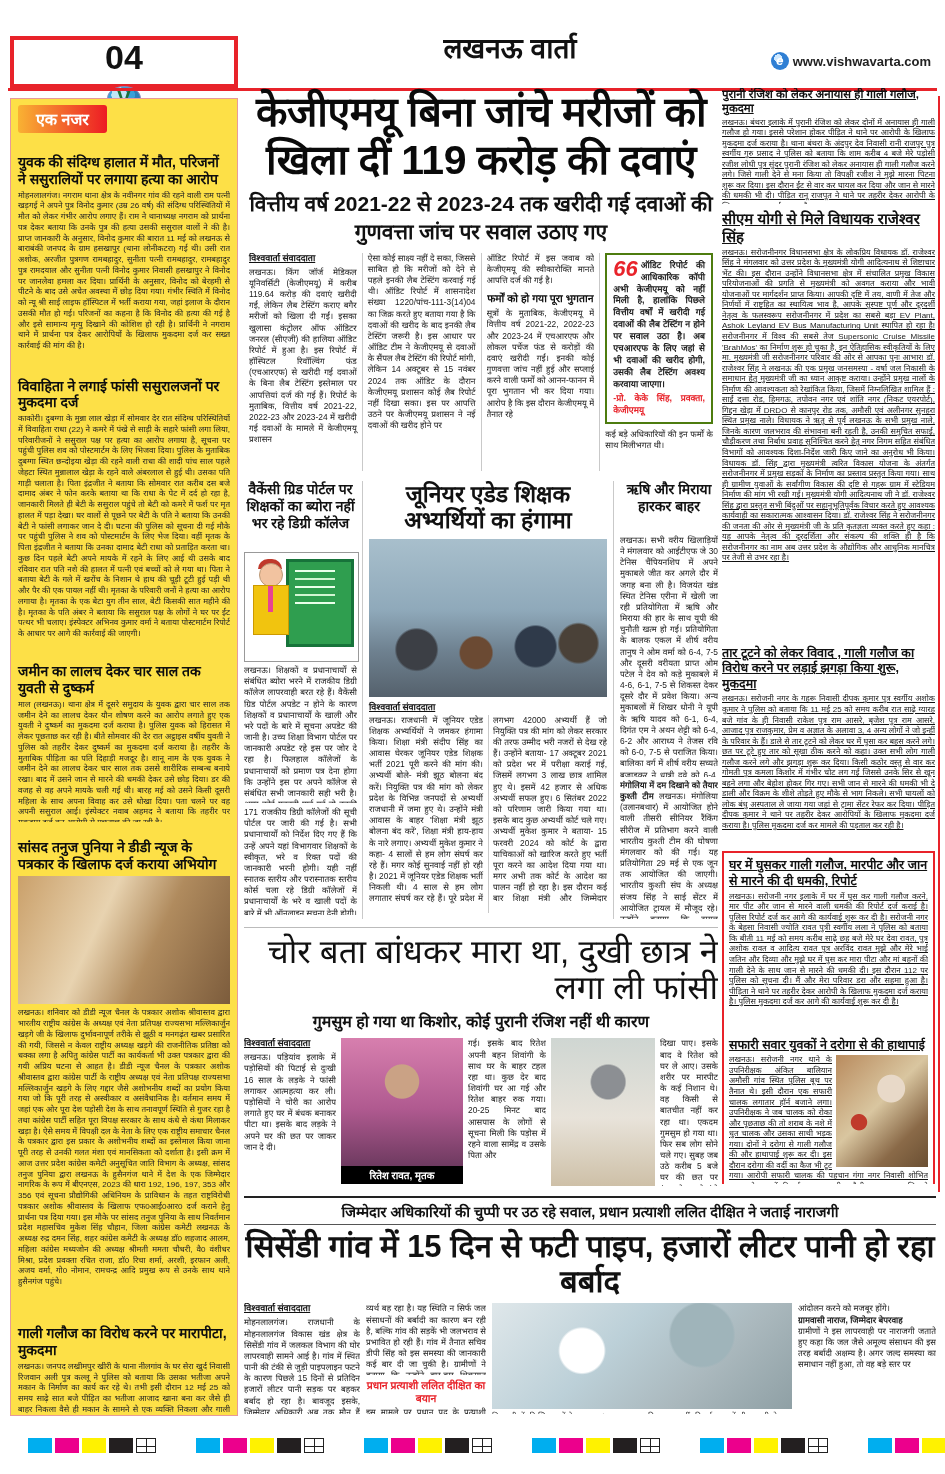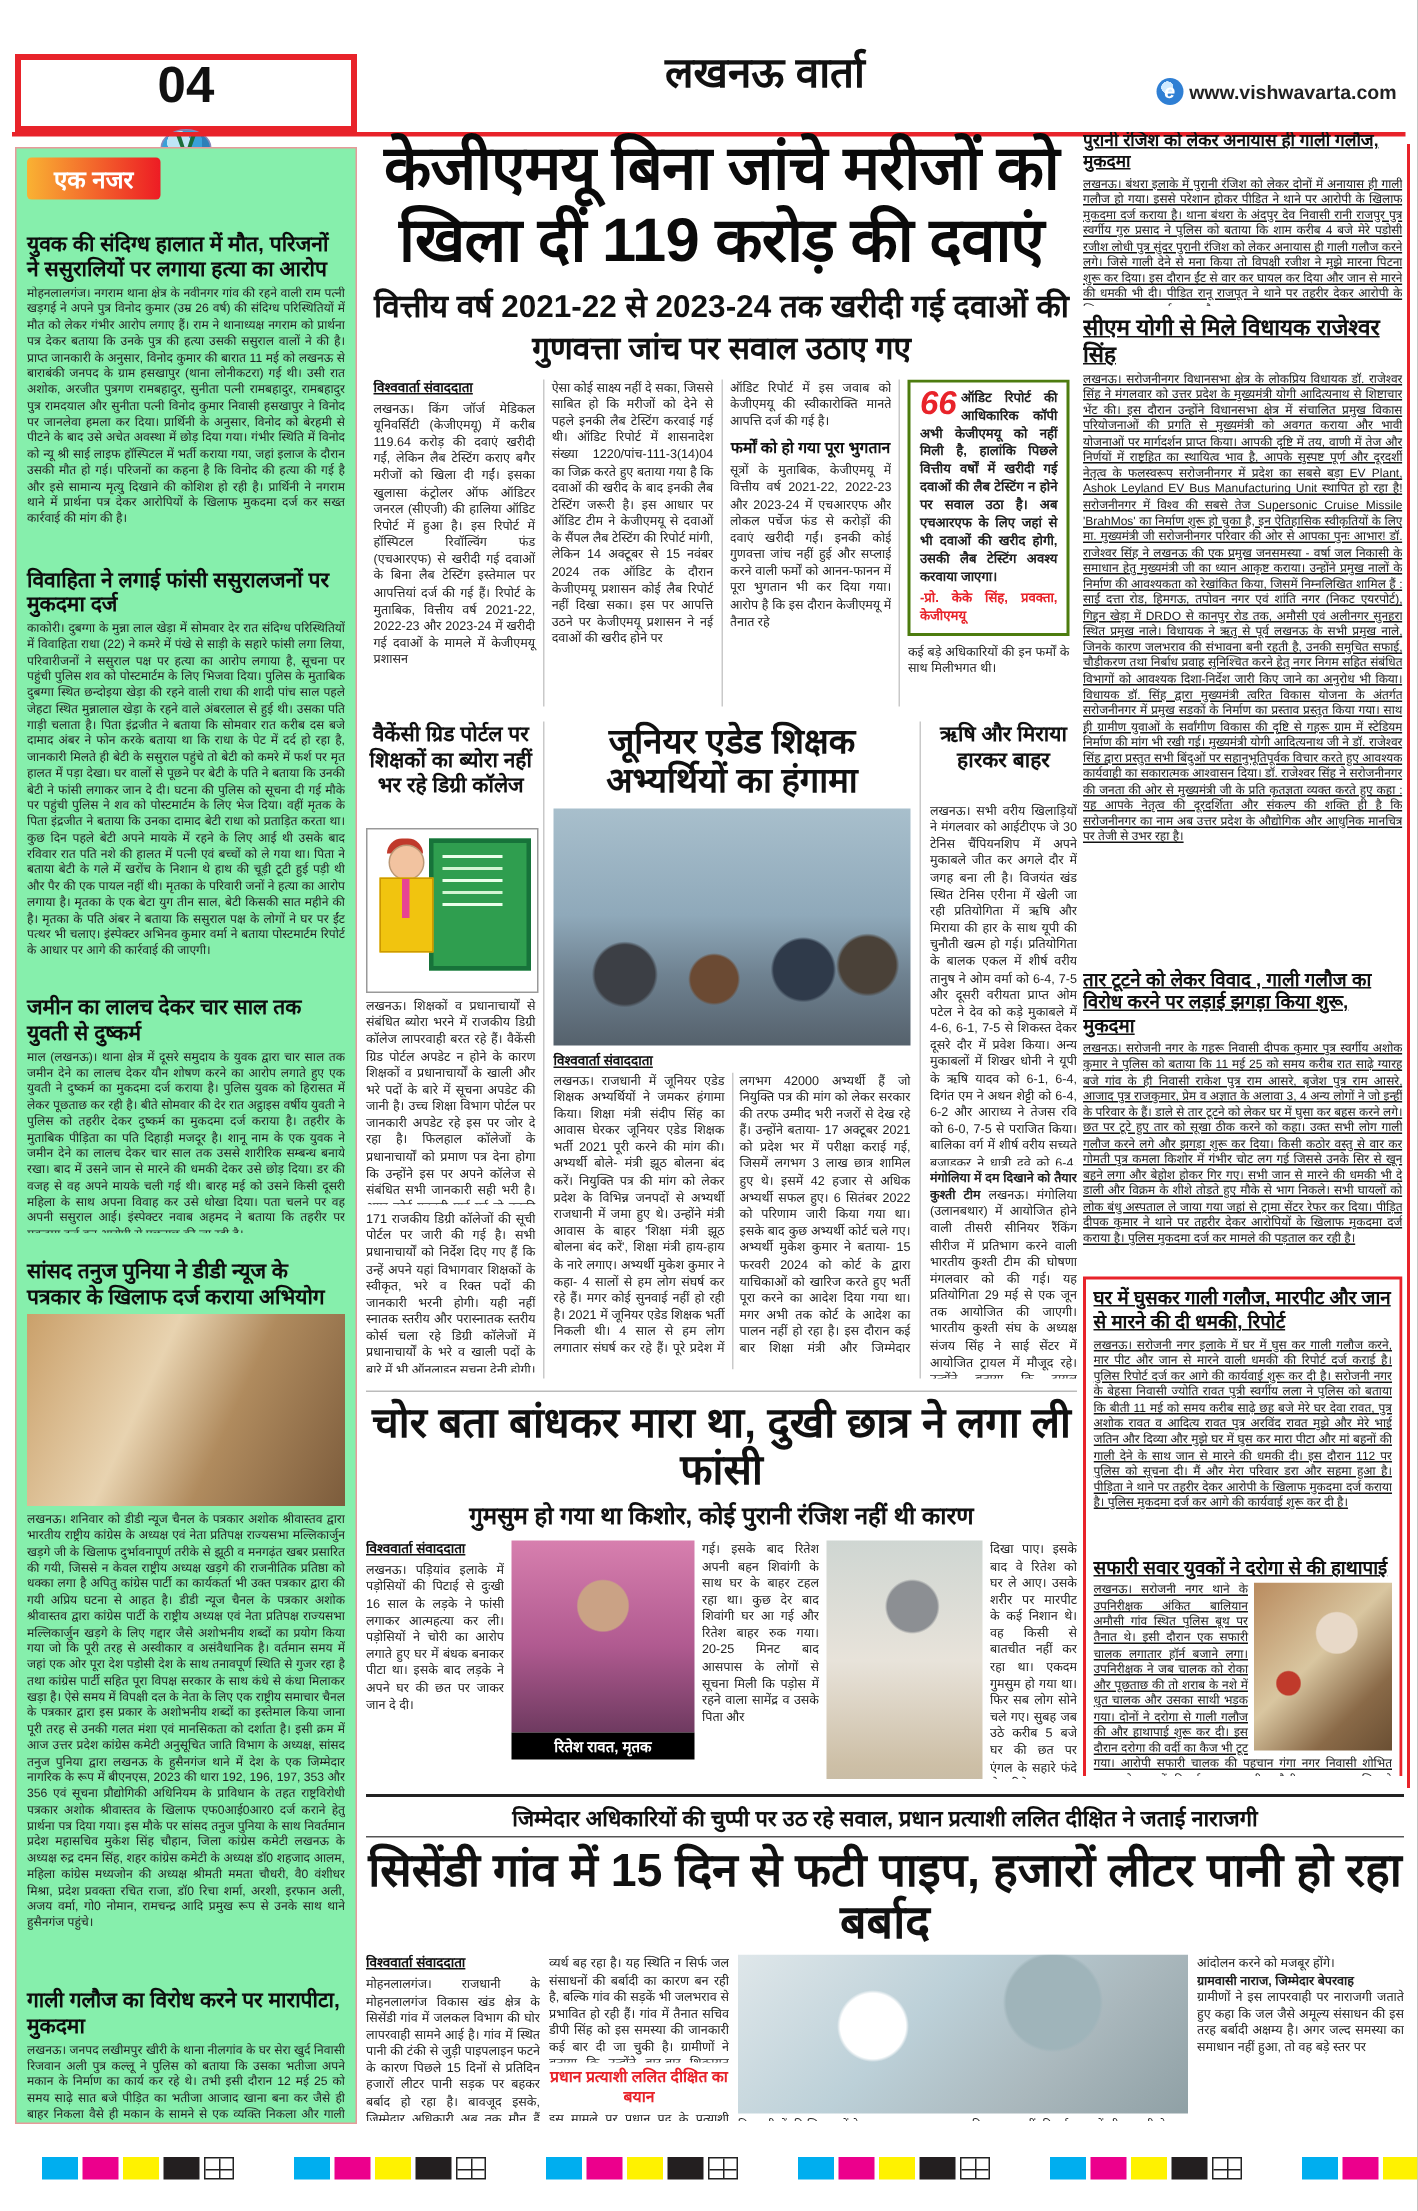--- a/index.html
+++ b/index.html
@@ -20,21 +20,21 @@
     font-size:28px;font-weight:800;color:#111;}
   .mast-right{position:absolute;right:14px;top:52px;display:flex;align-items:center;gap:4px;
     font-size:13px;font-weight:700;color:#222;}
   .ie{display:inline-block;width:18px;height:18px;border-radius:50%;
     background:radial-gradient(circle at 40% 35%,#cfe9ff 0 25%,#2f7fd4 26% 100%);
     color:#fff;font-weight:900;font-style:italic;font-size:13px;text-align:center;line-height:18px;}
   .red-rule{position:absolute;left:8px;right:8px;top:88px;height:3px;background:#e8232a;}
   .right-edge{position:absolute;right:5px;top:96px;height:1096px;width:2px;background:#e8232a;}
   
   .sidebar{position:absolute;left:10px;top:98px;width:228px;height:1318px;border:1px solid #e79a9a;
-    box-sizing:border-box;padding:6px 7px;overflow:hidden;background:#86efac;}
+    box-sizing:border-box;padding:6px 7px;overflow:hidden;background:#fde047;}
   .onelook{display:inline-block;background:linear-gradient(90deg,#f9b233,#ed1c24);color:#fff;
     font-size:16px;font-weight:800;padding:3px 18px;border-radius:3px;margin-bottom:4px;}
   .sb-title{font-size:14px;font-weight:800;line-height:1.2;margin:17px 0 3px;color:#0d0d0d;}
   .sb-body{font-size:8.1px;line-height:1.33;text-align:justify;color:#222;overflow:hidden;}
   .sb-photo{width:100%;height:128px;margin:4px 0;
     background:linear-gradient(115deg,#caa06a 0%,#e8d3b0 38%,#b08b5e 62%,#7c5c3c 100%);
     background-color:#c6a271;}
   .byline{font-size:9px;font-weight:800;text-decoration:underline;color:#111;margin-bottom:2px;}
   .jbody{font-size:8.4px;line-height:1.33;text-align:justify;color:#222;overflow:hidden;}
   
@@ -67,21 +67,21 @@
     background:
       radial-gradient(circle at 20% 70%,#3c3f45 0 9%,transparent 10%),
       radial-gradient(circle at 45% 72%,#6b4a33 0 9%,transparent 10%),
       radial-gradient(circle at 70% 68%,#2f3a4a 0 10%,transparent 11%),
       radial-gradient(circle at 88% 66%,#4a4138 0 8%,transparent 9%),
       linear-gradient(180deg,#a8bfcc 0%,#8fa9ba 45%,#6f8291 70%,#55616c 100%);}
   .twocol{column-count:2;column-gap:10px;column-rule:1px solid #c9c9c9;height:198px;}
   .runin{font-weight:800;}
   
   .band3{margin-top:8px;border-top:1px solid #bbb;padding-top:6px;}
-  .b3-h1{font-size:28px;font-weight:700;text-align:center;line-height:1.1;}
+  .b3-h1{font-size:33px;font-weight:400;text-align:right;line-height:1.1;}
   .b3-h2{font-size:16px;font-weight:700;text-align:center;margin-top:4px;}
   .b3-cols{display:flex;margin-top:6px;height:208px;gap:5px;}
   .b3-t{overflow:hidden;}
   .portrait-wrap{width:122px;flex:none;}
   .photo-portrait{width:122px;height:128px;
     background:
       radial-gradient(circle at 50% 34%,#caa285 0 16%,transparent 17%),
       linear-gradient(180deg,#d77fae 0%,#b05a90 55%,#6e3a60 100%);}
   .caption-strip{background:#000;color:#fff;font-size:10px;font-weight:800;text-align:center;padding:2px 0;}
   .photo-body{width:104px;height:200px;flex:none;

